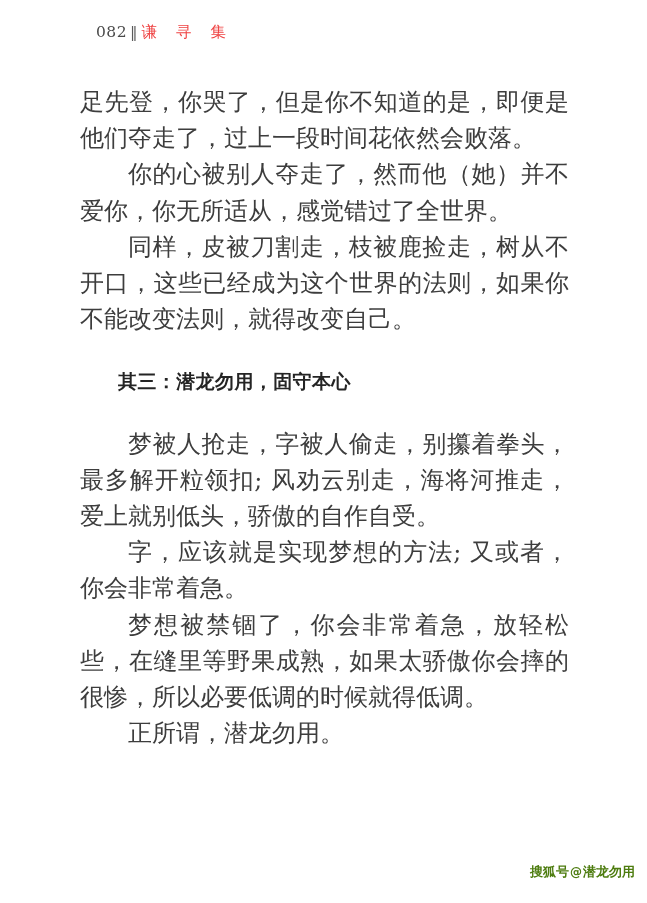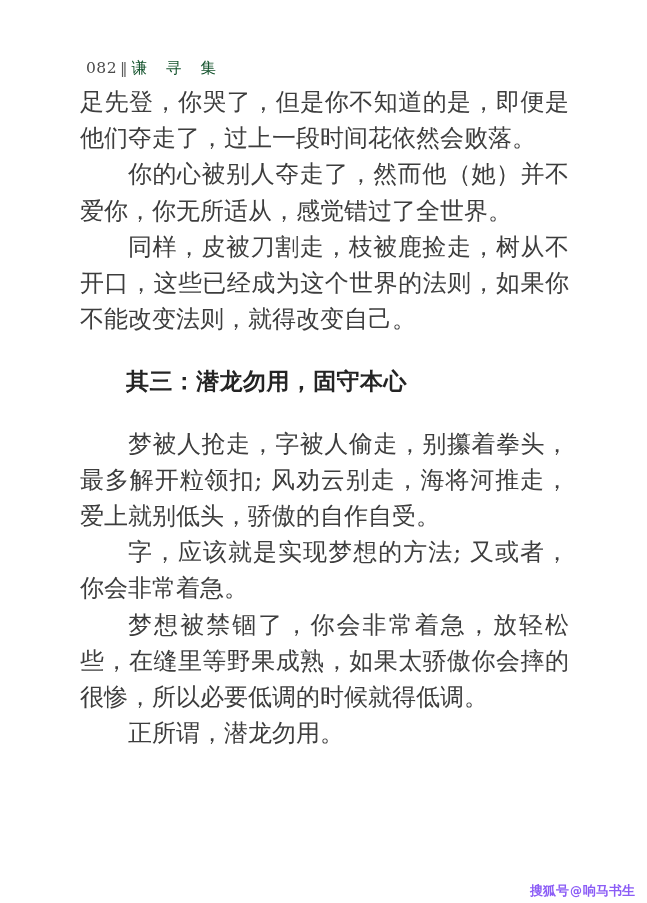--- a/index.html
+++ b/index.html
@@ -17,43 +17,42 @@
   }
 
   .page {
     position: absolute;
     inset: 0;
   }
 
   
   .running-head {
     position: absolute;
-    left: 86px;
+    left: 96px;
     top: 22px;
     height: 26px;
     display: flex;
     align-items: baseline;
     white-space: nowrap;
   }
   .folio {
     font-family: "DejaVu Serif", "Liberation Serif", serif;
     font-size: 15.5px;
     letter-spacing: 0.5px;
     color: #4a4a4a;
   }
   .head-rule {
     font-size: 15px;
     color: #5a5a5a;
     margin: 0 4px 0 3px;
   }
   .head-title {
     font-size: 15.5px;
-    color: #14532d;
+    color: #ef4444;
     letter-spacing: 7px;
-    margin-top: 36px;
   }
 
   
   .textblock {
     position: absolute;
     left: 80px;
     top: 84px;
     width: 489px;
   }
 
@@ -66,43 +65,43 @@
     text-indent: 2em;
     color: #3d3d3d;
     letter-spacing: 0px;
   }
   p.para.noindent {
     text-indent: 0;
   }
 
   h2.section-heading {
     margin: 0;
-    font-size: 23px;
+    font-size: 19px;
     line-height: 36.2px;
     font-weight: bold;
     text-indent: 2em;
     color: #242424;
     letter-spacing: 0.4px;
   }
 
   .gap-before-heading { height: 26px; }
   .gap-after-heading  { height: 26px; }
 
   
   .watermark {
     position: absolute;
     right: 12px;
-    bottom: 3px;
+    bottom: 22px;
     display: flex;
     align-items: center;
     gap: 1px;
     font-family: "DejaVu Sans", "Liberation Sans", sans-serif;
     font-size: 13px;
     font-weight: bold;
-    color: #8b5cf6;
+    color: #4d7c0f;
     letter-spacing: 0px;
     white-space: nowrap;
   }
   .watermark .wm-at {
     display: inline-block;
     font-size: 12px;
     font-weight: bold;
   }
 </style>
 </head>
@@ -129,16 +128,16 @@
     <p class="para">梦被人抢走，字被人偷走，别攥着拳头，最多解开粒领扣; 风劝云别走，海将河推走，爱上就别低头，骄傲的自作自受。</p>
     <p class="para">字，应该就是实现梦想的方法; 又或者，你会非常着急。</p>
     <p class="para">梦想被禁锢了，你会非常着急，放轻松些，在缝里等野果成熟，如果太骄傲你会摔的很惨，所以必要低调的时候就得低调。</p>
     <p class="para">正所谓，潜龙勿用。</p>
 
   </div>
 
   <div class="watermark">
     <span>搜狐号</span>
     <span class="wm-at">@</span>
-    <span>响马书生</span>
+    <span>潜龙勿用</span>
   </div>
 
 </div>
 
 </body></html>

